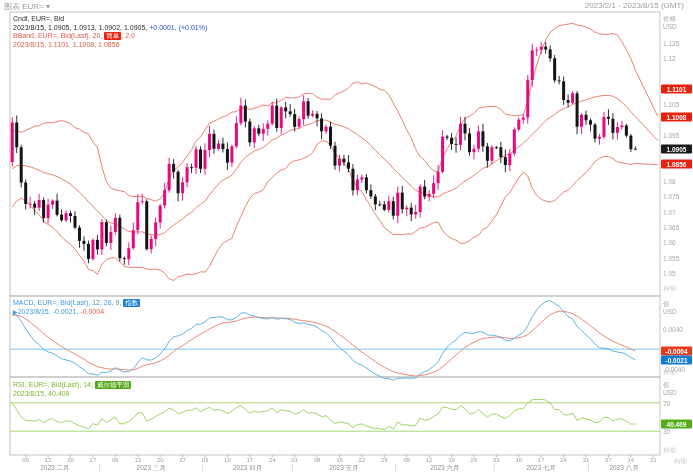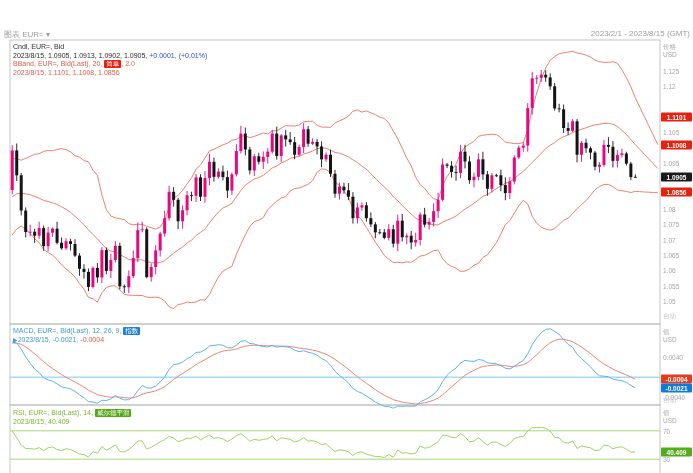--- a/index.html
+++ b/index.html
@@ -1,20 +1,20 @@
 <!DOCTYPE html>
 <html><head>
 <meta charset="utf-8">
 <style>
   html,body{margin:0;padding:0;width:693px;height:473px;overflow:hidden;background:#fff;
     font-family:"Liberation Sans","DejaVu Sans",sans-serif;}
-  .window{position:relative;width:693px;height:429px;background:#fff;margin-top:28px;}
+  .window{position:relative;width:693px;height:429px;background:#fff;}
   .titlebar{position:absolute;left:0;top:0;width:693px;height:12px;font-size:8px;color:#9c9c9c;}
   .title-left{position:absolute;left:4px;top:1px;cursor:pointer;}
-  .title-right{position:absolute;right:3px;top:1px;}
+  .title-right{position:absolute;right:9px;top:1px;}
   svg{position:absolute;left:0;top:0;}
   .legend{position:absolute;font-size:7px;line-height:8.5px;white-space:nowrap;z-index:5;}
   .lrow{height:8.5px;}
   .c-dark{color:#2a2a2a;}
   .c-blue{color:#2b50c8;}
   .c-red{color:#e05a4a;}
   .c-mblue{color:#3f9ad8;}
   .c-green{color:#79b62c;}
   .chip{display:inline-block;color:#fff;padding:0 2px;border-radius:1px;font-size:6.5px;line-height:8px;}
   .chip-red{background:#e8210f;}

